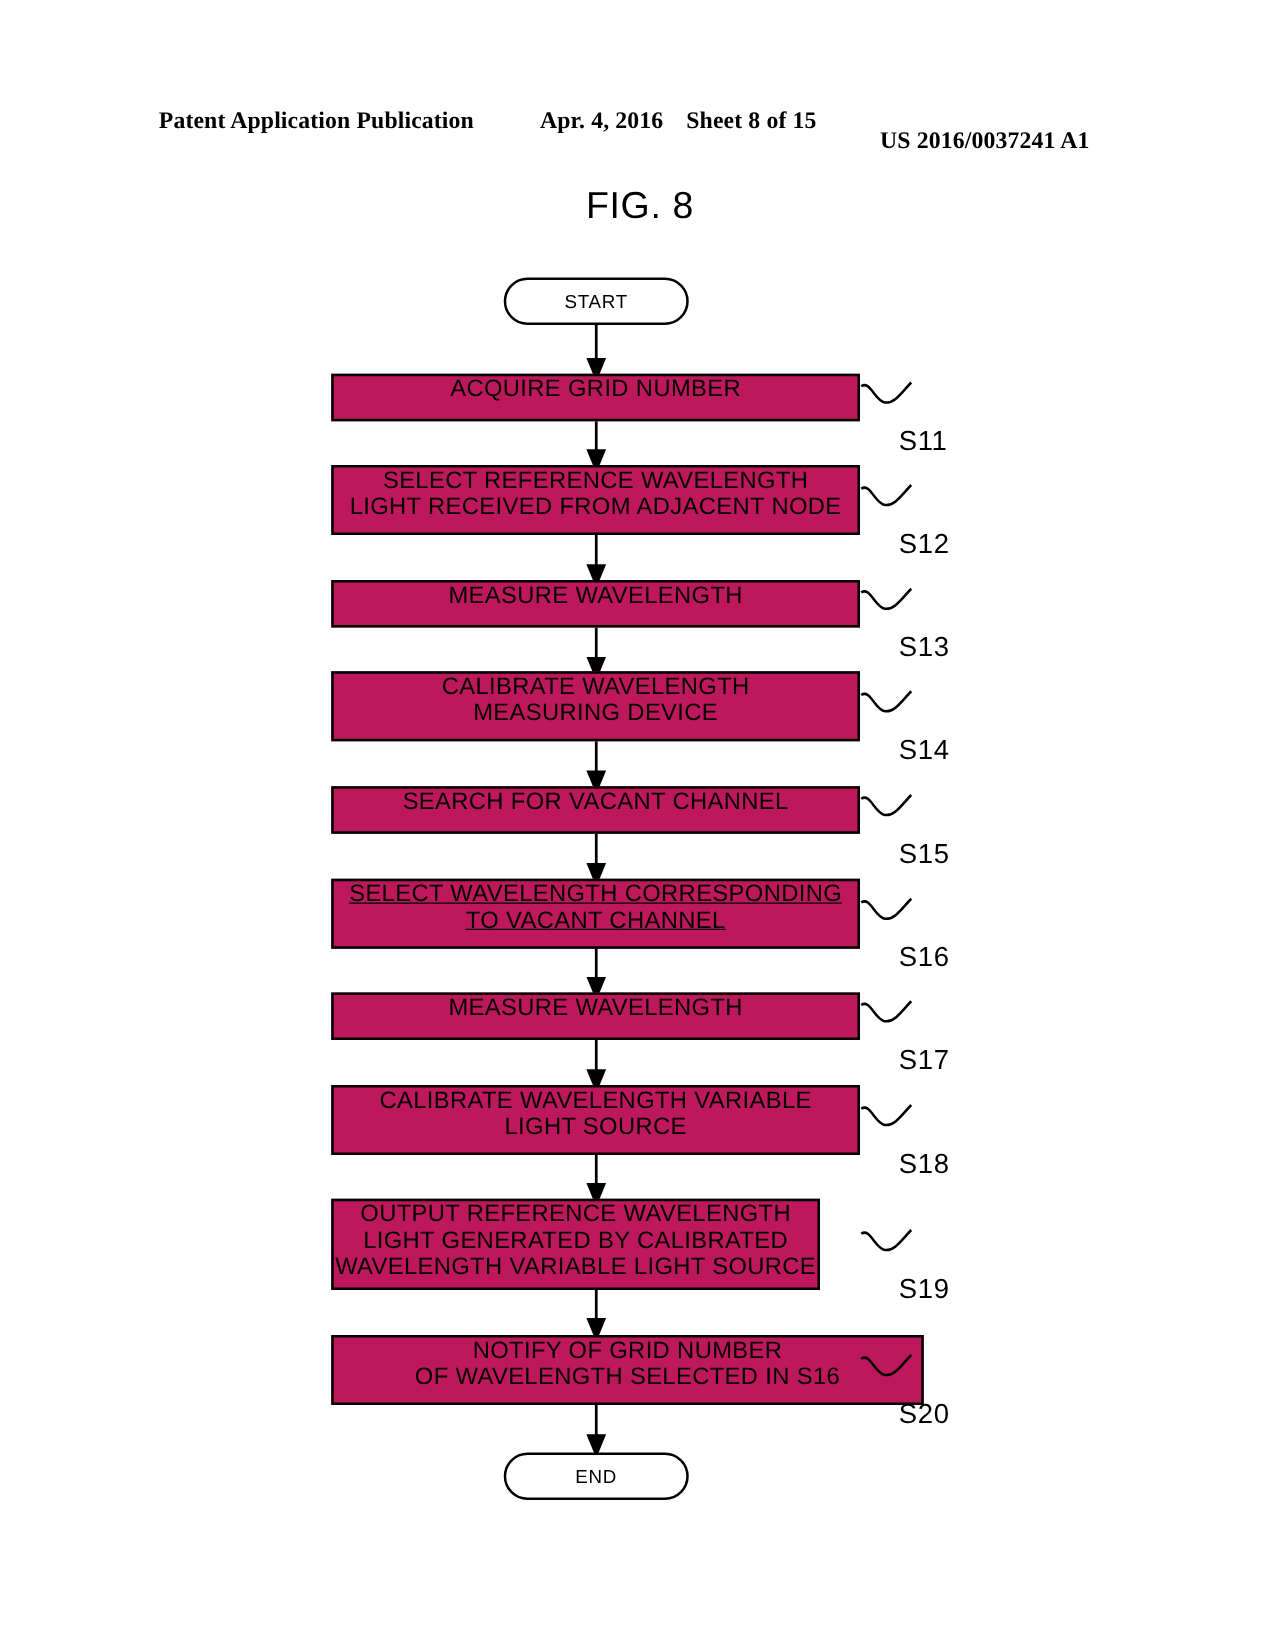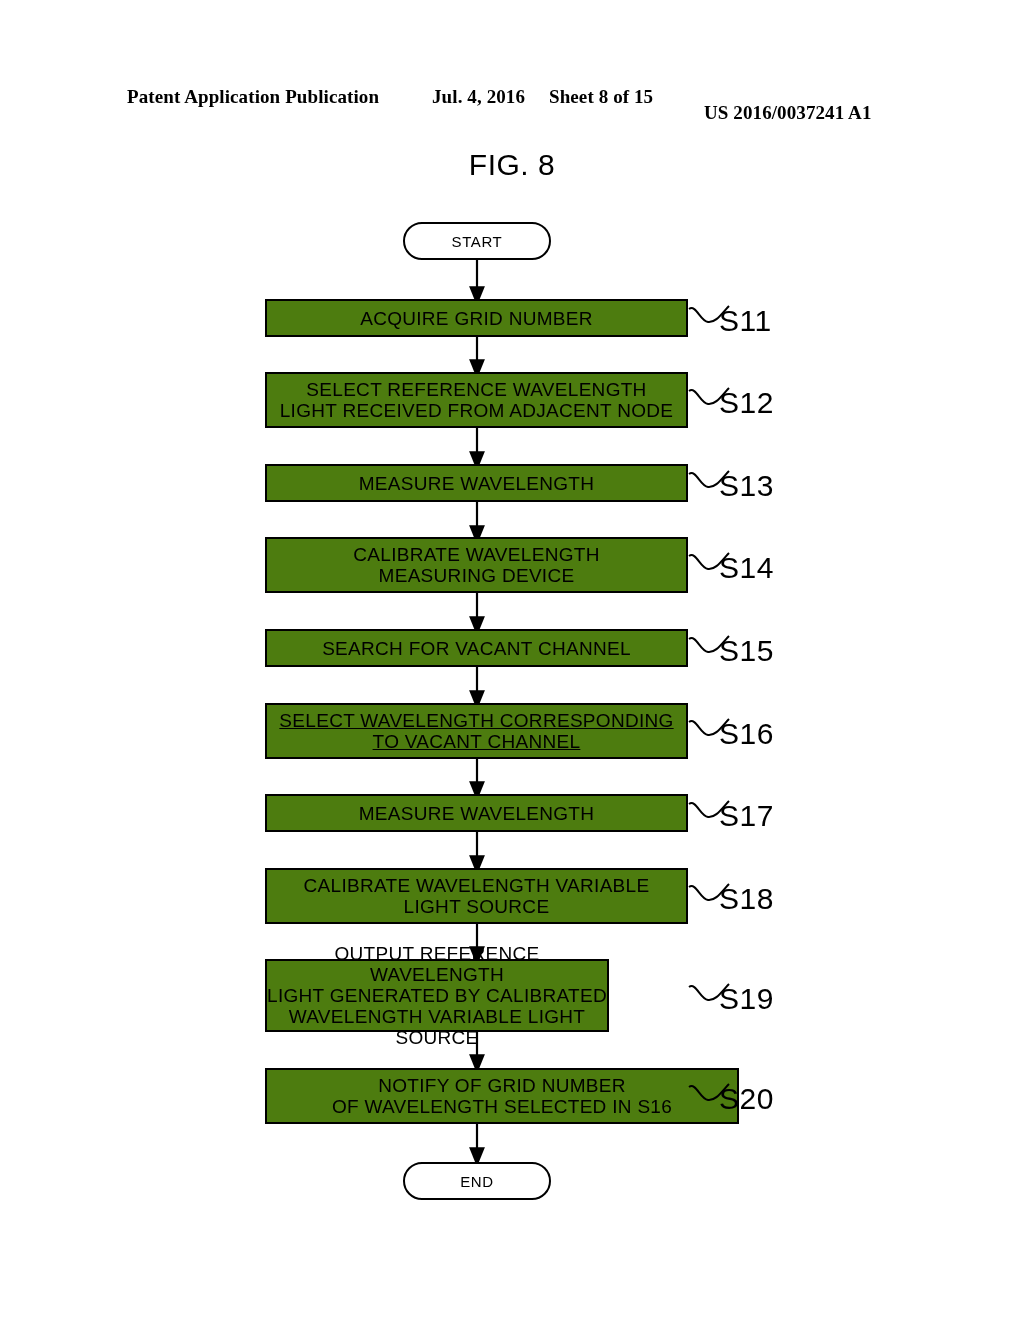--- a/index.html
+++ b/index.html
@@ -66,40 +66,40 @@
     justify-content: center;
     font-size: 15px;
     letter-spacing: 0.6px;
     box-sizing: border-box;
   }
 
   
   .proc-box {
     position: absolute;
     border: 2.2px solid #000;
-    background: #4d7c0f;
+    background: #be185d;
     display: flex;
-    align-items: center;
     justify-content: center;
     box-sizing: border-box;
   }
   .proc-box .box-text {
     font-size: 19px;
     line-height: 21px;
     text-align: center;
     letter-spacing: 0.3px;
     white-space: pre-line;
   }
 
   
   .step-label {
     position: absolute;
-    font-size: 30px;
+    font-size: 22px;
     letter-spacing: 0.5px;
     white-space: nowrap;
+    margin-top: 36px;
   }
 
   
   .leader {
     position: absolute;
     pointer-events: none;
   }
 
   
   .connector {
@@ -109,21 +109,21 @@
     width: 1024px;
     height: 1320px;
     pointer-events: none;
   }
 </style>
 </head>
 <body>
 
 <div id="page-header">
   <span class="h-pub">Patent Application Publication</span>
-  <span class="h-date">Jul. 4, 2016</span>
+  <span class="h-date">Apr. 4, 2016</span>
   <span class="h-sheet">Sheet 8 of 15</span>
   <span class="h-num">US 2016/0037241 A1</span>
 </div>
 
 <div id="fig-title">FIG. 8</div>
 
 <div id="flowchart">
 
   <svg class="connector" viewBox="0 0 1024 1320" xmlns="http://www.w3.org/2000/svg">
     <defs>
@@ -211,21 +211,21 @@
 
   <div class="proc-box" style="left:265px; top:868px; width:423px; height:56px;">
     <span class="box-text">CALIBRATE WAVELENGTH VARIABLE
 LIGHT SOURCE</span>
   </div>
   <svg class="leader" style="left:688px; top:881px;" width="42" height="28" viewBox="0 0 42 28" xmlns="http://www.w3.org/2000/svg">
     <path d="M1,6 C8,1 12,18 20,19 C28,20 34,10 41,3" stroke="#000" stroke-width="2" fill="none"></path>
   </svg>
   <div class="step-label" style="left:719px; top:882px;">S18</div>
 
-  <div class="proc-box" style="left:265px; top:959px; width:344px; height:73px;">
+  <div class="proc-box" style="left:265px; top:959px; width:391px; height:73px;">
     <span class="box-text">OUTPUT REFERENCE WAVELENGTH
 LIGHT GENERATED BY CALIBRATED
 WAVELENGTH VARIABLE LIGHT SOURCE</span>
   </div>
   <svg class="leader" style="left:688px; top:981px;" width="42" height="28" viewBox="0 0 42 28" xmlns="http://www.w3.org/2000/svg">
     <path d="M1,6 C8,1 12,18 20,19 C28,20 34,10 41,3" stroke="#000" stroke-width="2" fill="none"></path>
   </svg>
   <div class="step-label" style="left:719px; top:982px;">S19</div>
 
   <div class="proc-box" style="left:265px; top:1068px; width:474px; height:56px;">

